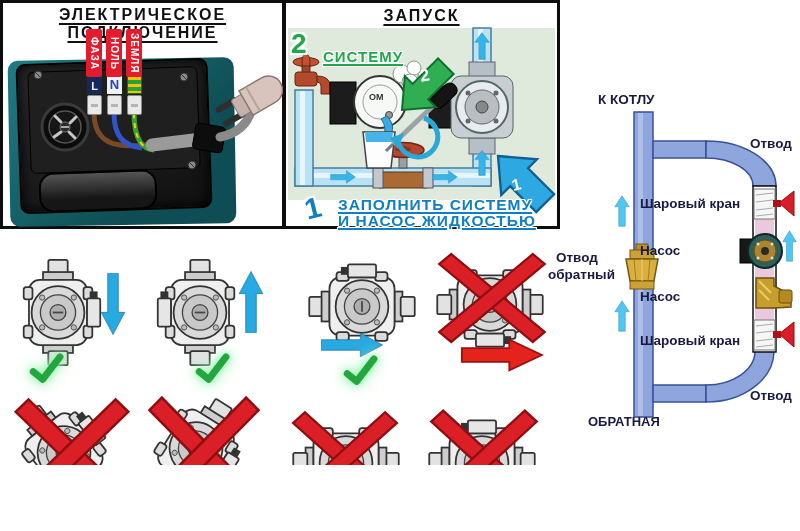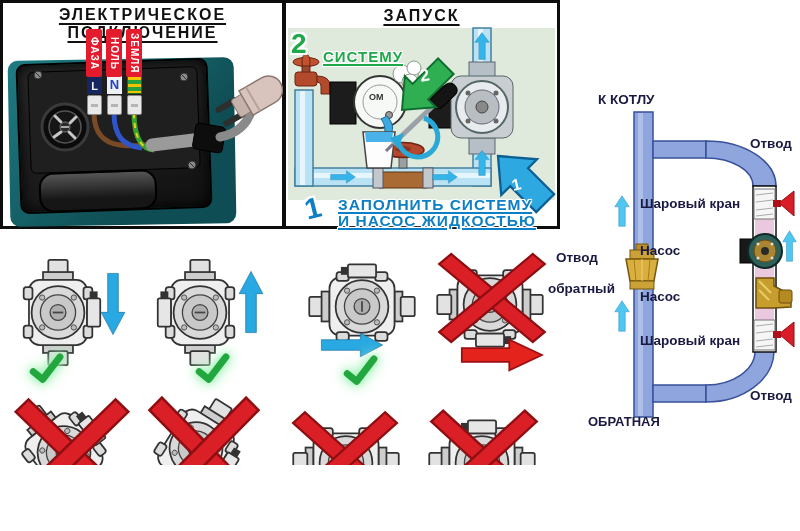--- a/index.html
+++ b/index.html
@@ -406,16 +406,16 @@
   </svg>
 
   <div class="lbl lbl-c" style="left:598px;top:92px;width:90px">К КОТЛУ</div>
   <div class="lbl" style="left:750px;top:136px">Отвод</div>
   <div class="lbl lbl-r" style="left:640px;top:196px;width:108px">Шаровый кран</div>
   <div class="lbl lbl-r" style="left:640px;top:243px;width:98px">Насос</div>
   <div class="lbl lbl-r" style="left:640px;top:289px;width:108px">Насос</div>
   <div class="lbl lbl-r" style="left:640px;top:333px;width:108px">Шаровый кран</div>
   <div class="lbl" style="left:750px;top:388px">Отвод</div>
   <div class="lbl lbl-r" style="left:556px;top:250px;width:68px">Отвод</div>
-  <div class="lbl lbl-r" style="left:548px;top:281px;width:76px">обратный</div>
+  <div class="lbl lbl-r" style="left:548px;top:267px;width:76px">обратный</div>
   <div class="lbl lbl-c" style="left:588px;top:414px;width:112px;font-size:13px">ОБРАТНАЯ</div>
 
 </div>
 
 </body></html>

